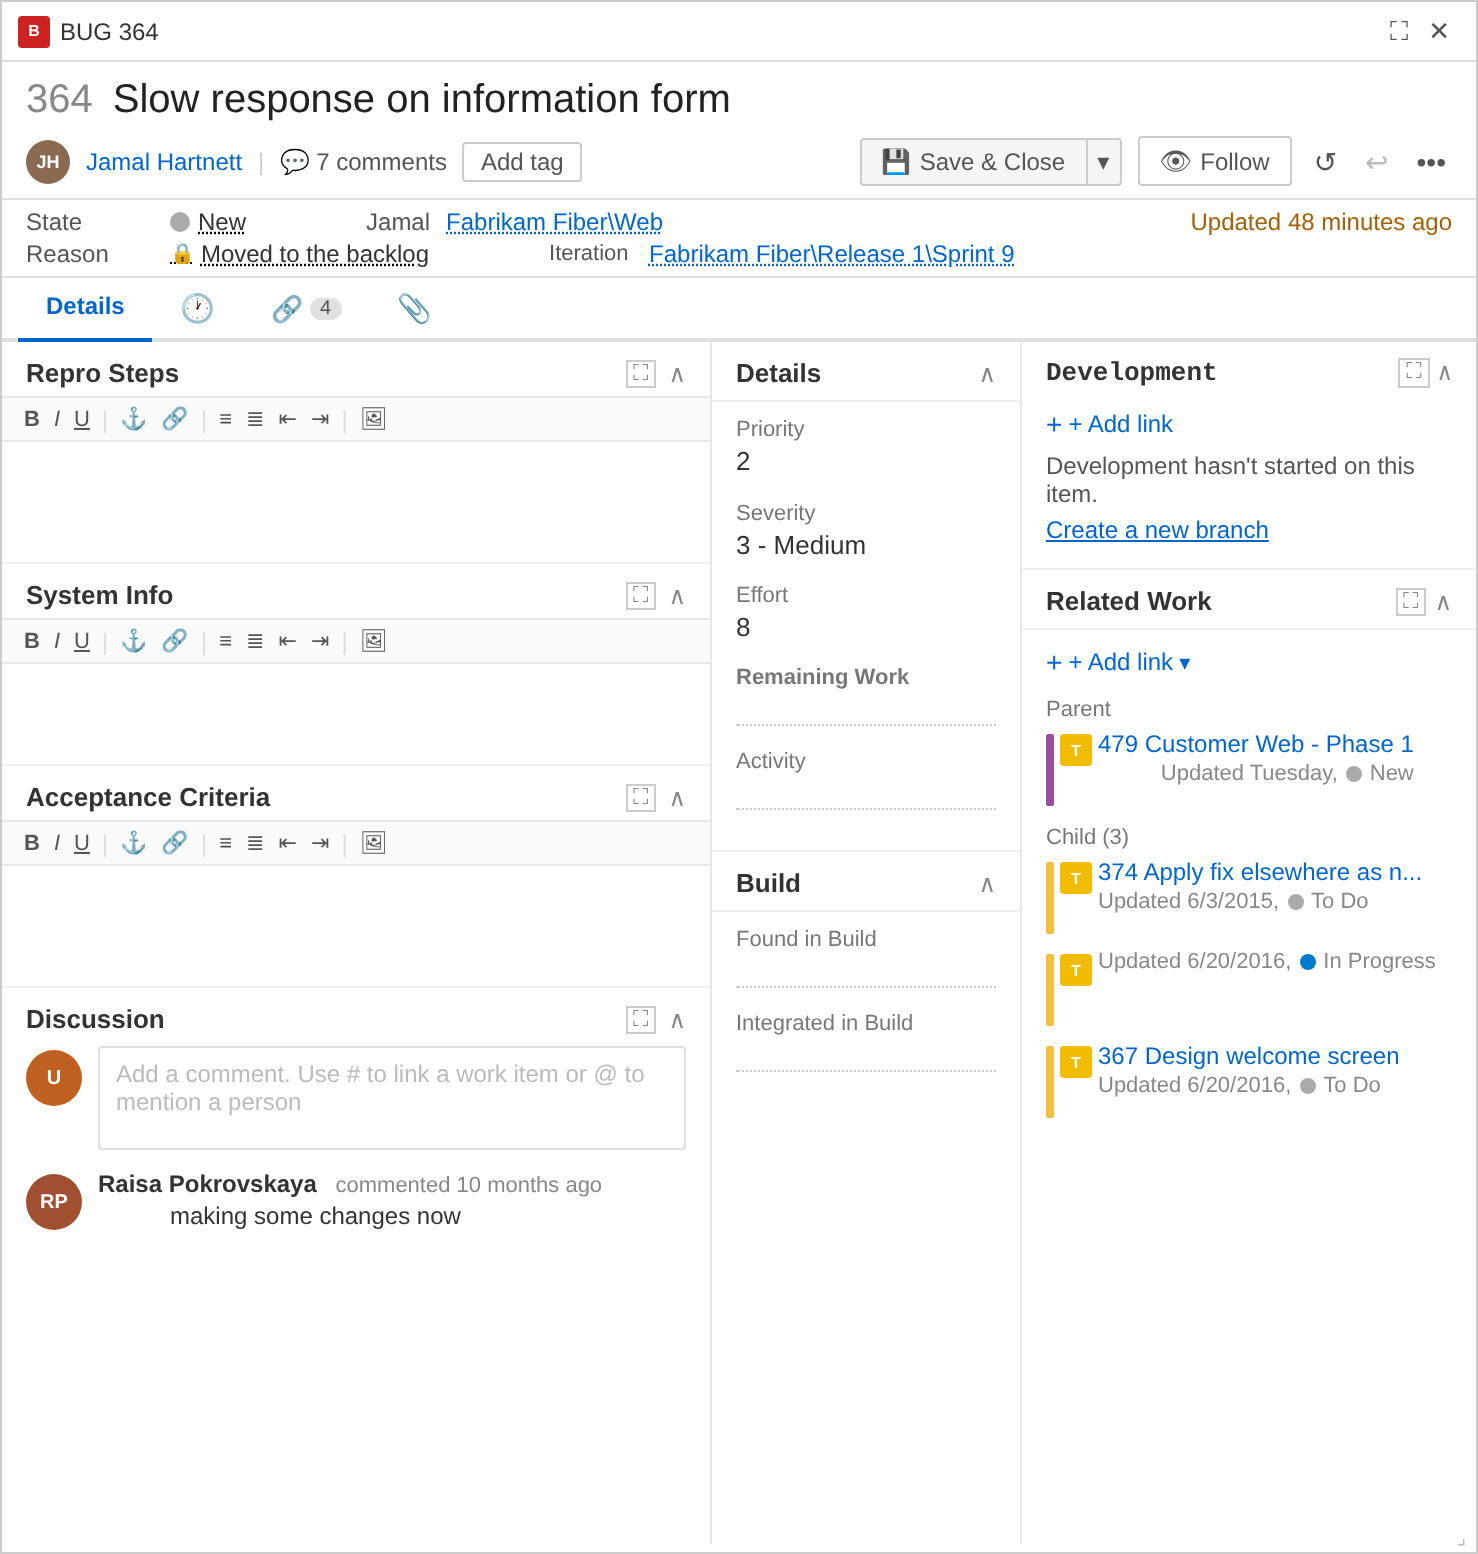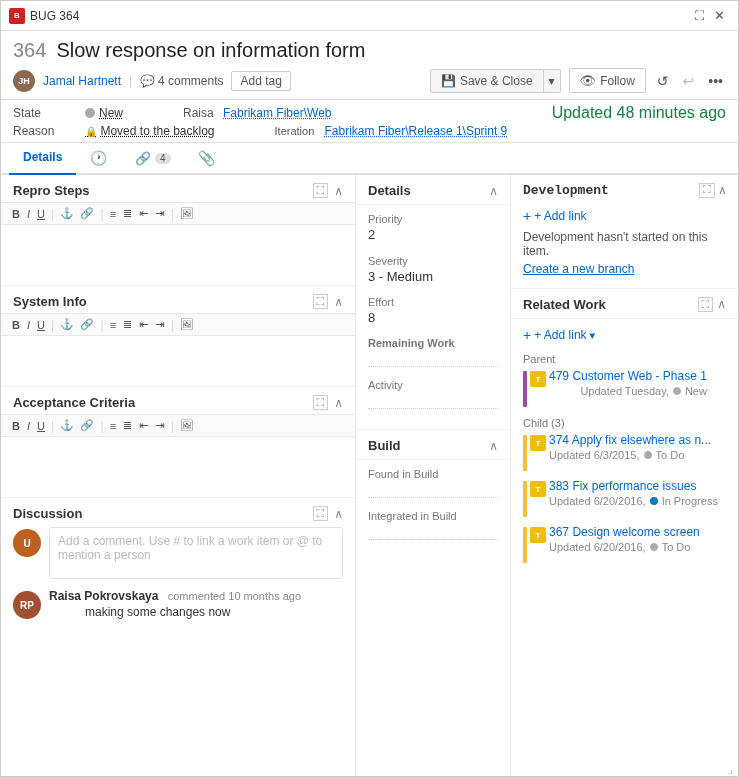--- a/index.html
+++ b/index.html
@@ -28,21 +28,21 @@
   </div>
 
   <div style="display:flex;align-items:center;gap:8px;flex-wrap:wrap;">
     <div style="width:22px;height:22px;border-radius:50%;background:#8b6a52;display:inline-flex;align-items:center;justify-content:center;color:#fff;font-size:9px;font-weight:bold;flex-shrink:0;">
       <span>JH</span>
     </div>
     <span style="font-size:12px;color:#0066cc;cursor:pointer;">Jamal Hartnett</span>
     <span style="color:#ccc;">|</span>
     <div style="display:flex;align-items:center;gap:3px;color:#555;font-size:12px;cursor:pointer;">
       <span style="font-size:12px;">💬</span>
-      <span>4 comments</span>
+      <span>7 comments</span>
     </div>
     <button style="background:none;border:1px solid #ccc;border-radius:2px;padding:2px 8px;font-size:12px;cursor:pointer;color:#555;">Add tag</button>
     <div style="flex:1;"></div>
     <div style="display:flex;align-items:center;">
       <button style="background:#f5f5f5;border:1px solid #ccc;border-radius:2px 0 0 2px;padding:4px 10px;font-size:12px;cursor:pointer;color:#555;display:flex;align-items:center;gap:4px;">
         <span>💾</span>
         <span>Save &amp; Close</span>
       </button>
       <button style="background:#f5f5f5;border:1px solid #ccc;border-left:none;border-radius:0 2px 2px 0;padding:4px 5px;font-size:12px;cursor:pointer;color:#555;">▾</button>
     </div>
@@ -56,23 +56,23 @@
   </div>
 </div>
 
 <div style="padding:4px 12px 4px;border-bottom:1px solid #e0e0e0;background:#fff;">
   <div style="display:flex;align-items:center;margin-bottom:2px;">
     <span style="font-size:12px;color:#555;width:72px;flex-shrink:0;">State</span>
     <div style="display:flex;align-items:center;gap:4px;text-decoration:underline;text-decoration-style:dotted;cursor:pointer;">
       <span style="display:inline-block;width:10px;height:10px;border-radius:50%;background:#aaa;"></span>
       <span style="font-size:12px;color:#333;">New</span>
     </div>
-    <span style="font-size:12px;color:#555;margin-left:60px;width:40px;flex-shrink:0;">Raisa</span>
+    <span style="font-size:12px;color:#555;margin-left:60px;width:40px;flex-shrink:0;">Jamal</span>
     <span style="font-size:12px;color:#0066cc;cursor:pointer;text-decoration:underline;text-decoration-style:dotted;">Fabrikam Fiber\Web</span>
-    <span style="font-size:16px;color:#15803d;margin-left:auto;">Updated 48 minutes ago</span>
+    <span style="font-size:12px;color:#a16207;margin-left:auto;">Updated 48 minutes ago</span>
   </div>
   <div style="display:flex;align-items:center;">
     <span style="font-size:12px;color:#555;width:72px;flex-shrink:0;">Reason</span>
     <div style="display:flex;align-items:center;gap:3px;text-decoration:underline;text-decoration-style:dotted;cursor:pointer;">
       <span style="color:#888;font-size:10px;">🔒</span>
       <span style="font-size:12px;color:#333;">Moved to the backlog</span>
     </div>
     <span style="font-size:11px;color:#555;margin-left:60px;width:50px;flex-shrink:0;">Iteration</span>
     <span style="font-size:12px;color:#0066cc;cursor:pointer;text-decoration:underline;text-decoration-style:dotted;">Fabrikam Fiber\Release 1\Sprint 9</span>
   </div>
@@ -324,23 +324,20 @@
               <span style="display:inline-block;width:8px;height:8px;border-radius:50%;background:#aaa;border:1px solid #aaa;"></span>
               <span>To Do</span>
             </div>
           </div>
         </div>
 
         <div style="display:flex;align-items:flex-start;margin-bottom:8px;gap:3px;">
           <div style="width:4px;height:36px;flex-shrink:0;border-radius:1px;background:#f0c040;margin-top:2px;"></div>
           <div style="width:16px;height:16px;border-radius:2px;display:flex;align-items:center;justify-content:center;font-size:8px;font-weight:bold;color:#fff;flex-shrink:0;margin-top:2px;background:#f2bc00;">T</div>
           <div>
-            <div style="font-size:12px;color:#0066cc;cursor:pointer;line-height:1.3;">
-              <span>383</span> <span>Fix performance issues</span>
-            </div>
             <div style="font-size:11px;color:#888;display:flex;align-items:center;gap:4px;">
               <span>Updated 6/20/2016,</span>
               <span style="display:inline-block;width:8px;height:8px;border-radius:50%;background:#007acc;"></span>
               <span>In Progress</span>
             </div>
           </div>
         </div>
 
         <div style="display:flex;align-items:flex-start;margin-bottom:8px;gap:3px;">
           <div style="width:4px;height:36px;flex-shrink:0;border-radius:1px;background:#f0c040;margin-top:2px;"></div>

